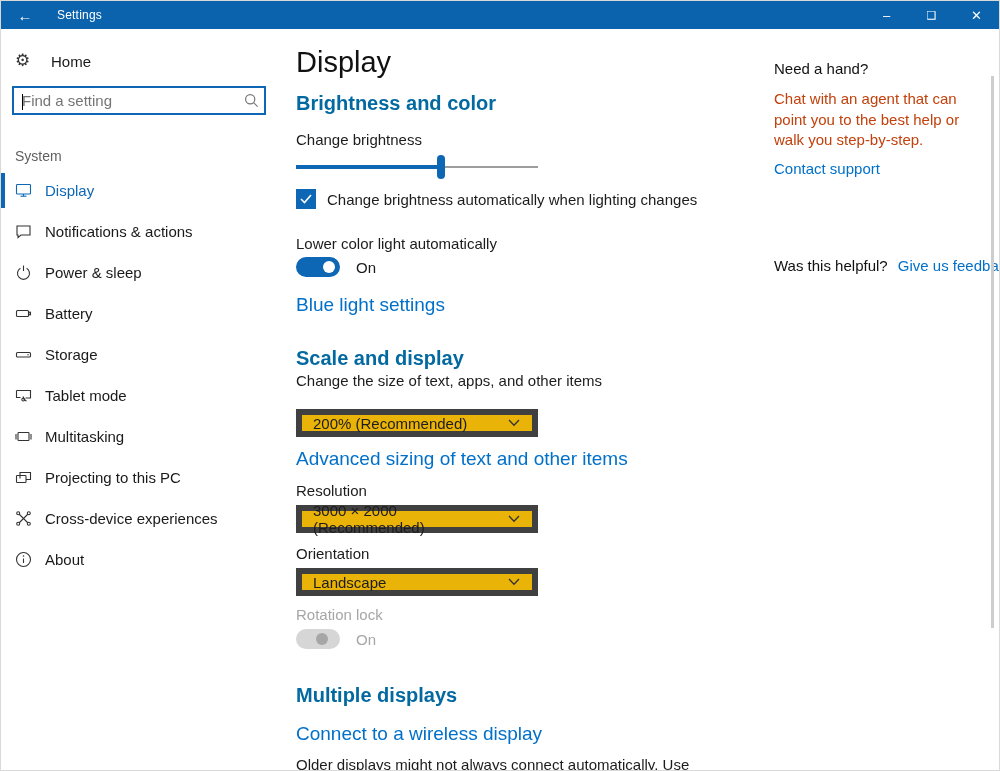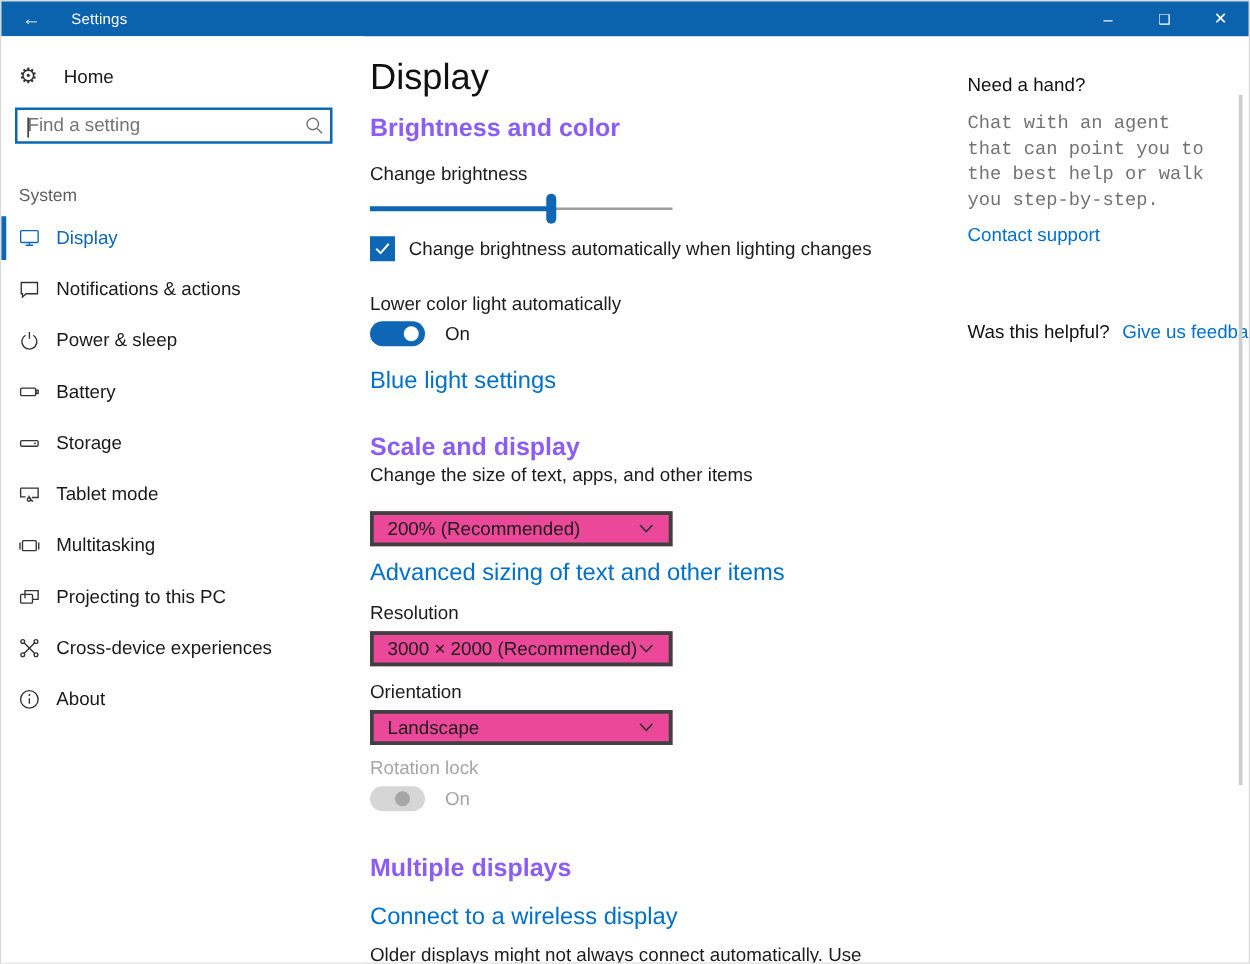--- a/index.html
+++ b/index.html
@@ -32,21 +32,21 @@
   .nav-item .lbl { margin-left:13px; font-size:15px; color:#1a1a1a; }
   .nav-item.selected .lbl { color:#0d67b5; }
   .nav-item.selected .selbar { position:absolute; left:0; top:3px; bottom:3px; width:4px; background:#0d67b5; }
   .icn svg { stroke:#333; fill:none; stroke-width:1.1; }
   .nav-item.selected .icn svg { stroke:#0d67b5; }
 
   
   .content { position:absolute; top:28px; left:295px; width:450px; bottom:0; }
   .abs { position:absolute; left:0; }
   .page-title { top:17px; font-size:29px; font-weight:400; color:#111; }
-  .section-title { font-size:20px; color:#8b5cf6; }
+  .section-title { font-size:20px; color:#0369a1; }
   .field-label { font-size:15px; color:#1c1c1c; }
   .link { font-size:19px; color:#0070c9; cursor:pointer; }
 
   .slider { top:125px; width:242px; height:26px; cursor:pointer; }
   .slider .track { position:absolute; top:12px; left:0; width:100%; height:2px; background:#9d9d9d; }
   .slider .fill { position:absolute; top:11px; left:0; height:4px; background:#0d67b5; }
   .slider .thumb { position:absolute; top:1px; width:8px; height:24px; border-radius:4px; background:#0d67b5; }
 
   .check-row { top:160px; display:flex; align-items:center; cursor:pointer; }
   .checkbox { width:20px; height:20px; background:#0d67b5; display:flex; align-items:center; justify-content:center; flex:0 0 20px; }
@@ -55,28 +55,28 @@
   .toggle-row { display:flex; align-items:center; cursor:pointer;justify-content:center; }
   .toggle { position:relative; width:44px; height:20px; border-radius:10px; background:#0d67b5; }
   .toggle .knob { position:absolute; top:4px; right:5px; width:12px; height:12px; border-radius:50%; background:#fff; }
   .toggle-row .state { margin-left:16px; font-size:15px; }
   .toggle-row.disabled { cursor:default; }
   .toggle-row.disabled .toggle { background:#d6d6d6; }
   .toggle-row.disabled .knob { background:#a6a6a6; right:12px; }
   .toggle-row.disabled .state { color:#a6a6a6; }
   .disabled-label { color:#a6a6a6; }
 
-  .dropdown { width:242px; height:28px; border:3px solid #404040; background:#ec4899; display:flex; align-items:center; cursor:pointer; }
+  .dropdown { width:242px; height:28px; border:6px solid #404040; background:#eab308; display:flex; align-items:center; cursor:pointer; }
   .dropdown .val { font-size:15px; margin-left:11px; color:#1c1c1c; }
   .dropdown .chev { margin-left:auto; margin-right:12px; display:flex; }
 
   
   .help { position:absolute; top:59px; left:773px; width:205px; }
   .help-title { font-size:15px; color:#111; }
-  .help-body { margin-top:12px; font-size:15px; line-height:1.37; color:#737373;font-family:Liberation Mono, monospace; }
+  .help-body { margin-top:12px; font-size:15px; line-height:1.37; color:#c2410c; }
   .help-link { margin-top:9px; display:inline-block; font-size:15px; color:#0070c9; cursor:pointer; }
   .feedback-row { position:absolute; top:197px; left:0; width:210px; white-space:nowrap; font-size:15px; }
   .feedback-row .q { color:#111; }
   .feedback-row .a { color:#0070c9; cursor:pointer; margin-left:6px; }
 
   .scroll-thumb { position:absolute; right:5px; top:75px; width:3px; height:552px; background:#cdcdcd; cursor:pointer; }
 </style>
 </head>
 <body>
 

